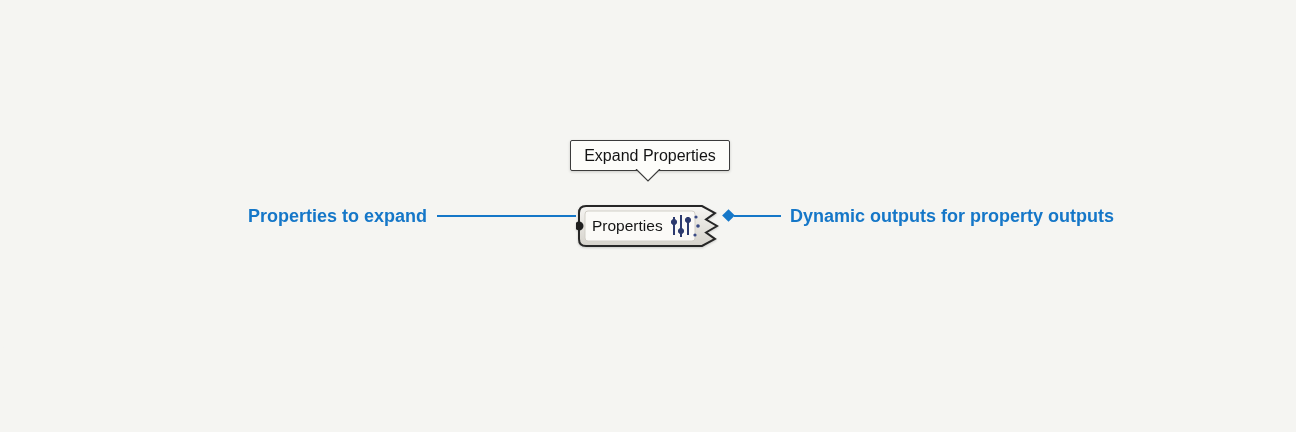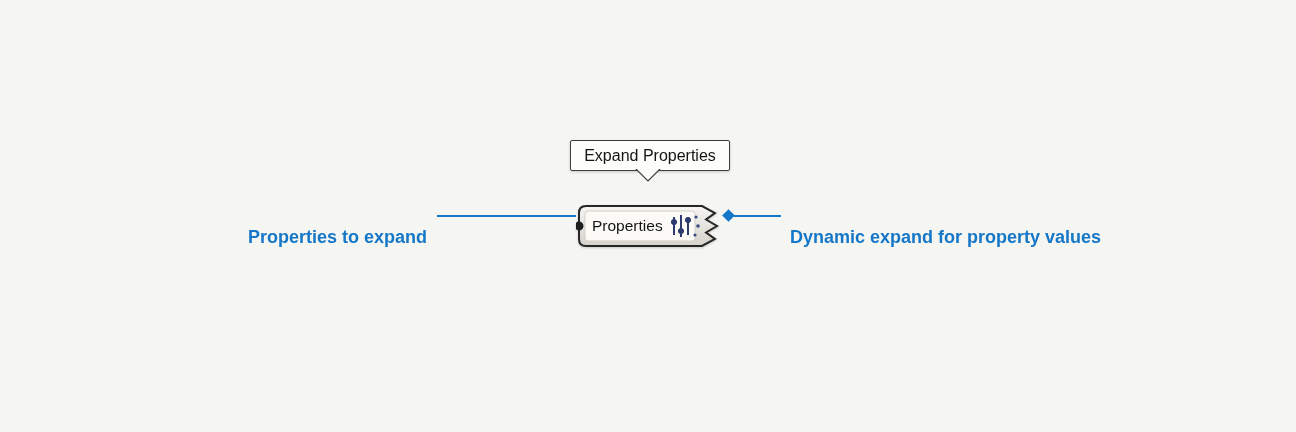--- a/index.html
+++ b/index.html
@@ -44,21 +44,20 @@
   }
   
   .annotation {
     position: absolute;
     top: 205px;
     font-size: 18px;
     font-weight: bold;
     color: var(--annotation-blue, #1577c8);
     white-space: nowrap;
     line-height: 22px;
-    margin-top: 21px;
   }
   .annotation.left { right: 869px; text-align: right; }
   .annotation.right { left: 790px; }
   
   .wire {
     position: absolute;
     top: 215px;
     height: 2px;
     background: var(--wire-blue, #1577c8);
   }
@@ -151,15 +150,15 @@
         <circle class="icon-dot" cx="120" cy="13" r="1.6"></circle>
         <circle class="icon-dot" cx="122" cy="22" r="1.8"></circle>
         <circle class="icon-dot" cx="119" cy="31" r="1.6"></circle>
       </g>
     </svg>
     <div class="component-label">Properties</div>
   </div>
 
   <div class="diamond"></div>
   <div class="wire right"></div>
-  <div class="annotation right">Dynamic expand for property values</div>
+  <div class="annotation right">Dynamic outputs for property outputs</div>
 
 </div>
 
 </body></html>

